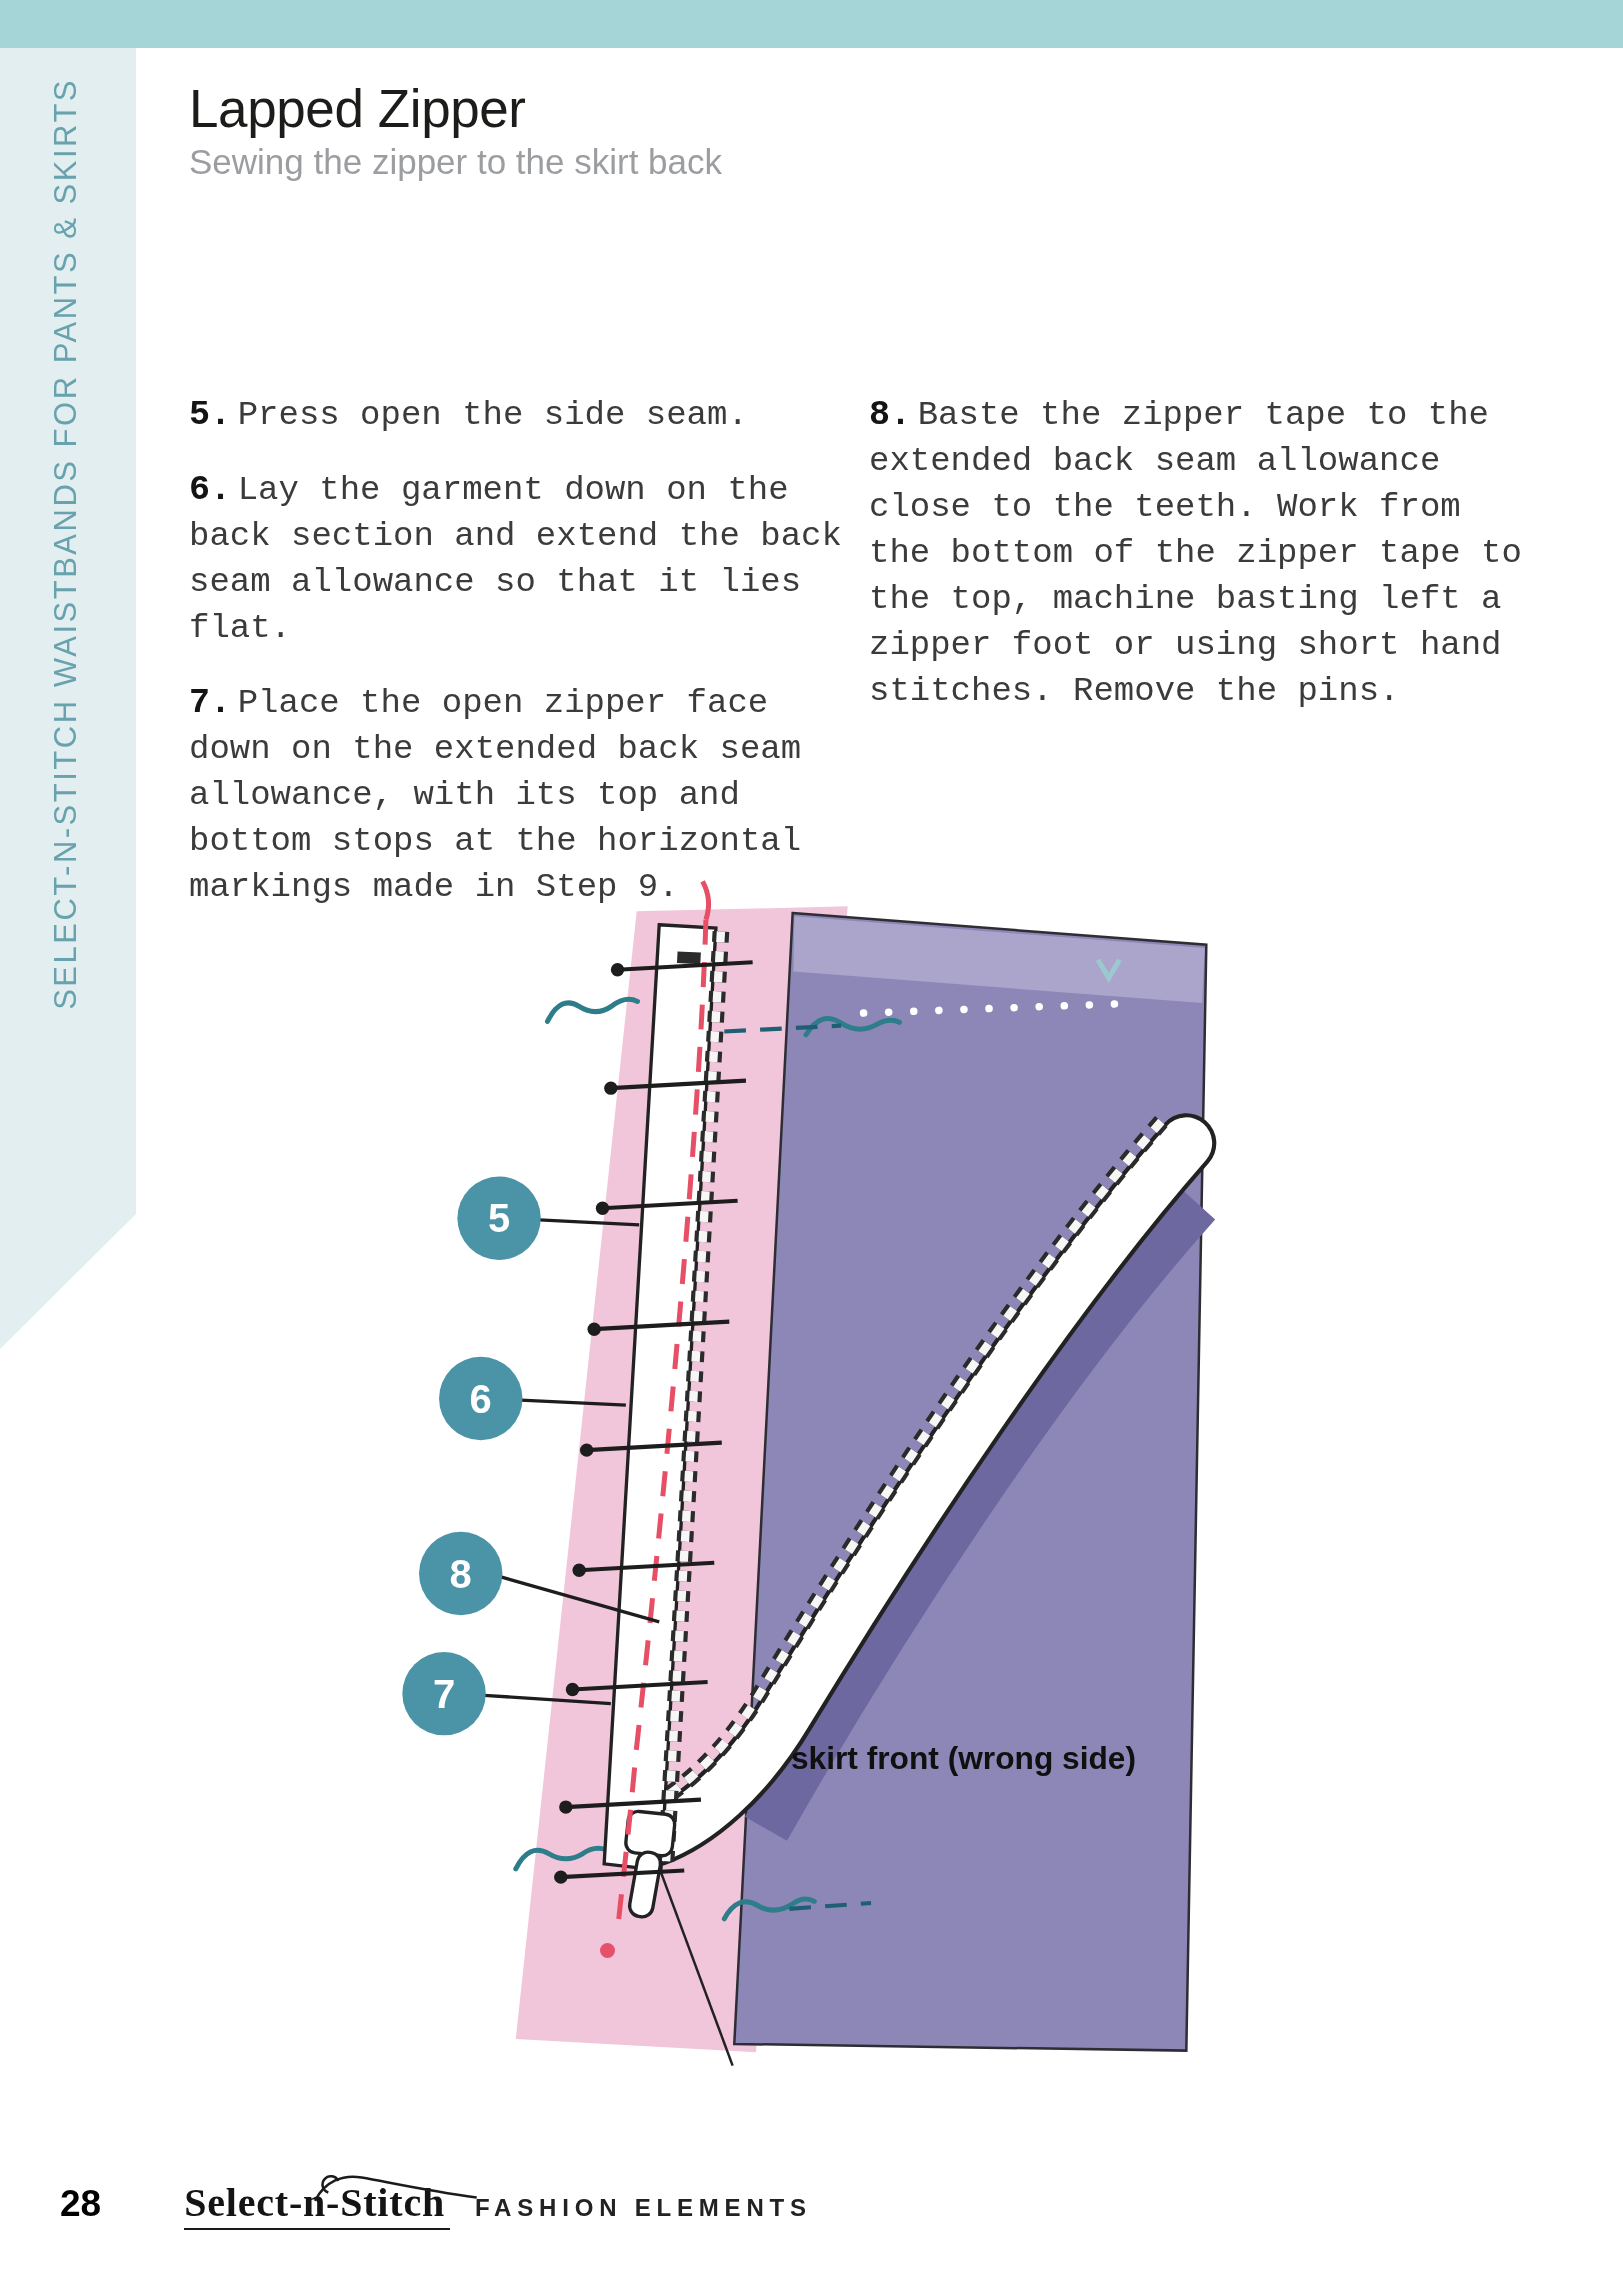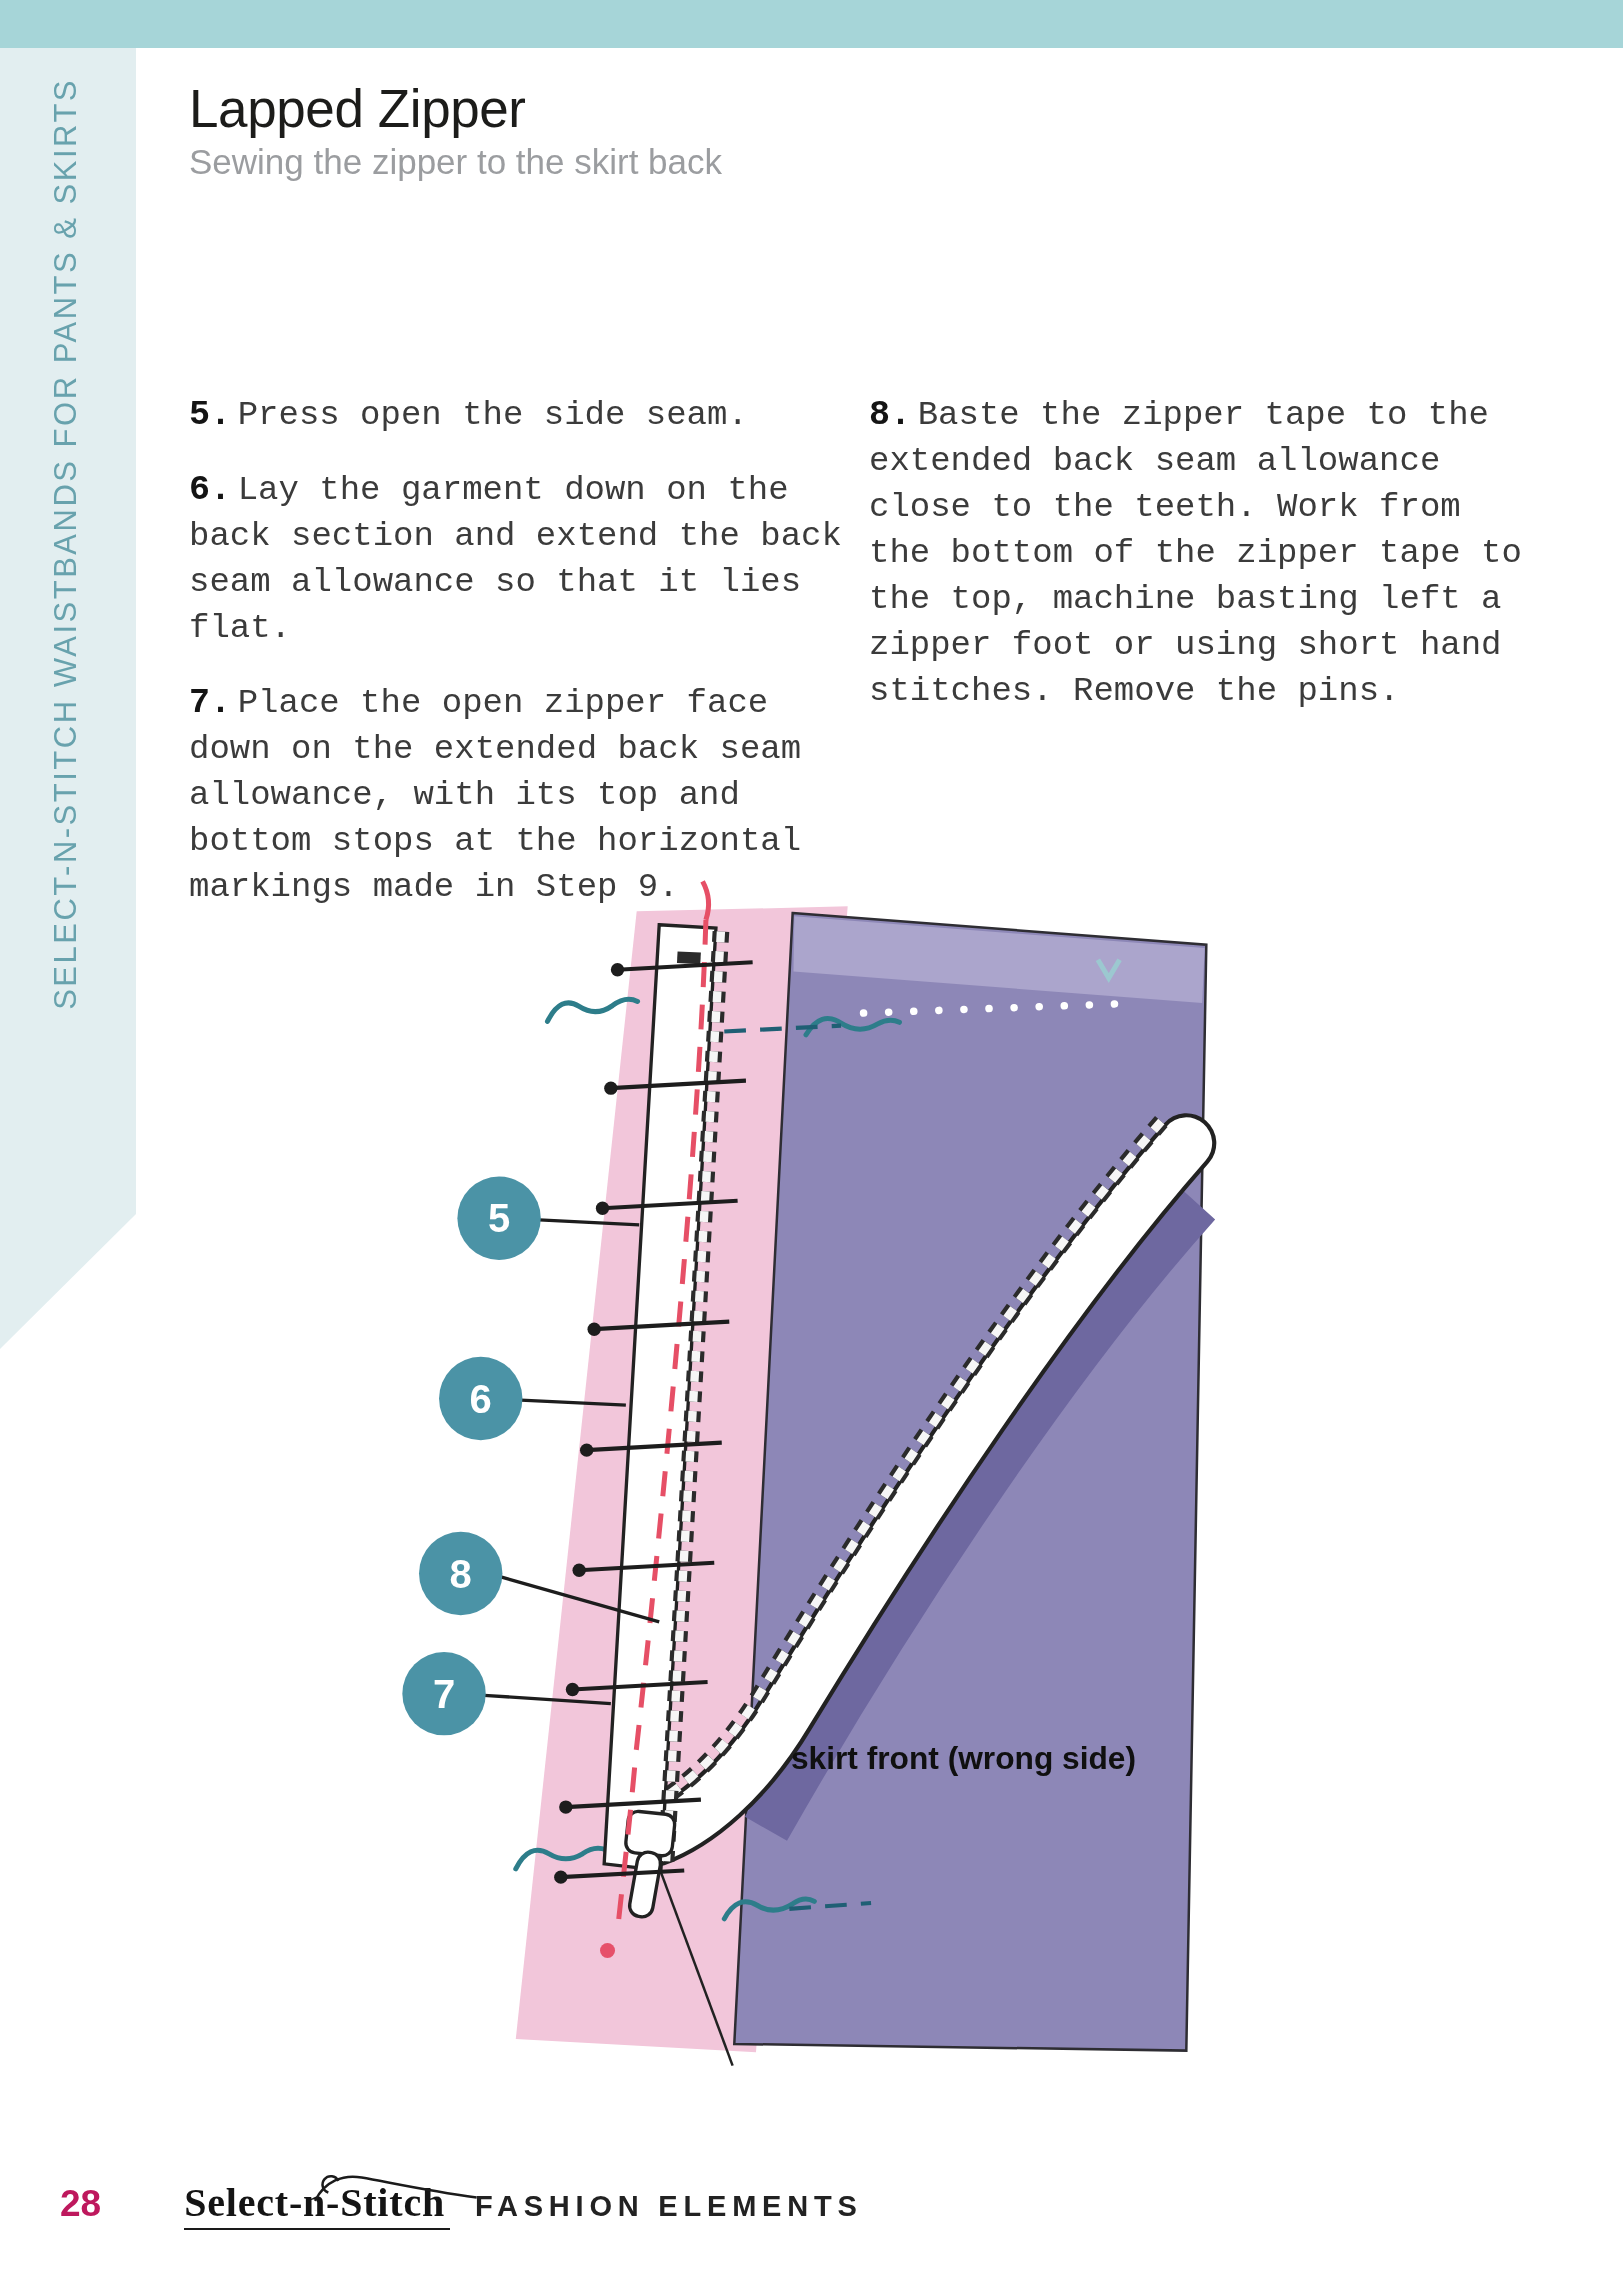--- a/index.html
+++ b/index.html
@@ -49,30 +49,30 @@
   }
   .fig-label {
     font-family:"Liberation Sans", sans-serif;
     font-size:38px; font-weight:700; fill:#101010;
   }
 
   .footer {
     position:absolute; left:60px; top:2179px; width:1502px;
     display:flex; align-items:baseline;
   }
-  .page-number { font-size:37px; font-weight:600; color:#be185d; margin-right:83px; }
+  .page-number { font-size:37px; font-weight:600; color:#000000; margin-right:83px; }
   .brand-logo {
     position:relative;
     font-family:"Liberation Serif", serif; font-size:40px; font-weight:700;
     color:#141414; letter-spacing:0.8px;
     border-bottom:2.5px solid #1a1a1a; padding:0 5px 1.7px 0;
   }
   .brand-swash { position:absolute; left:88px; top:-16.7px; pointer-events:none; }
   .brand-suffix {
-    font-size:29px; font-weight:700; letter-spacing:5.8px; color:#222222;
+    font-size:24px; font-weight:700; letter-spacing:5.8px; color:#222222;
     margin-left:25px;
   }
 </style>
 </head>
 <body>
 
 <div class="topbar"></div>
 
 <div class="sidebar">
   <div class="sidebar-text">SELECT-N-STITCH WAISTBANDS FOR PANTS &amp; SKIRTS</div>

